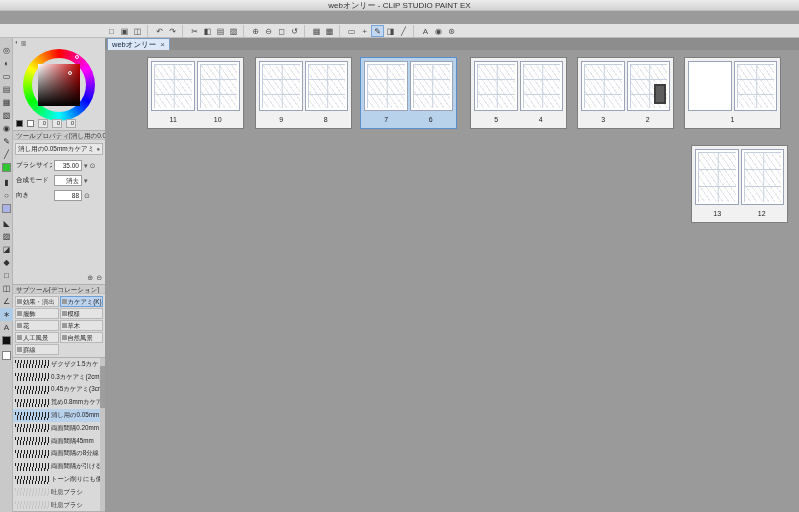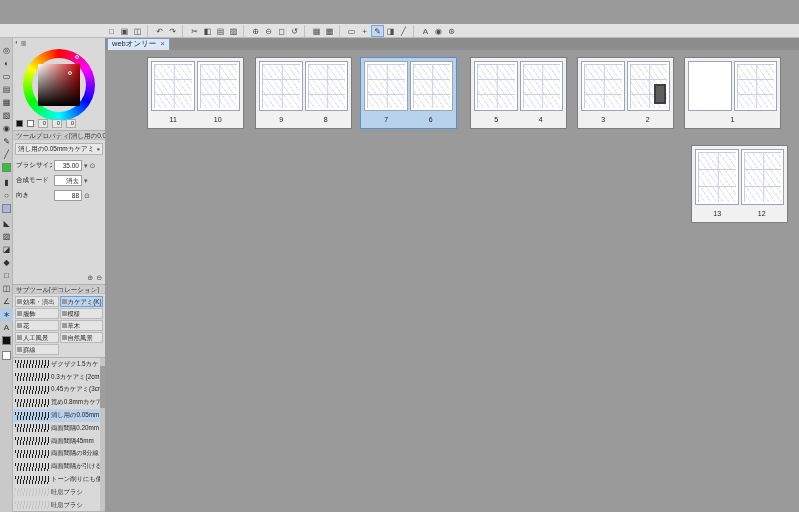--- a/index.html
+++ b/index.html
@@ -10,21 +10,21 @@
   .titlebar{position:absolute;left:0;top:0;right:0;height:11px;background:linear-gradient(#ececec,#d3d3d3);border-bottom:1px solid #bdbdbd;font-size:8px;line-height:11px;text-align:center;color:#333}
   .menubar{position:absolute;left:0;top:11px;right:0;height:13px;background:#e7e7e7;border-bottom:1px solid #c9c9c9;display:flex;font-size:8.5px;color:#222}
   .mi{padding:0 6px;line-height:13px;white-space:nowrap}
   .toolbar{position:absolute;left:0;top:24px;right:0;height:14px;background:#e2e2e2;border-bottom:1px solid #bcbcbc;display:flex;align-items:center;padding-left:105px}
   .tbi{width:13px;height:12px;font-size:8px;line-height:11px;text-align:center;color:#4a4a4a;border:1px solid transparent}
   .tbi.active{background:#c3d8f0;border-color:#76a4d8}
   .tbsep{width:6px;height:12px;border-left:1px solid #c2c2c2;margin-left:3px}
 
   
   .tabbar{position:absolute;left:105px;top:38px;right:0;height:12px;background:#8d8d8d}
-  .tab{position:absolute;left:2px;top:0;height:12px;min-width:56px;background:#dce8f5;border:1px solid #7a9cc4;border-bottom:none;display:flex;align-items:flex-start;gap:4px;padding:0 4px;font-size:7.5px;color:#10233c}
+  .tab{position:absolute;left:2px;top:0;height:12px;min-width:56px;background:#dce8f5;border:1px solid #7a9cc4;border-bottom:none;display:flex;align-items:center;gap:4px;padding:0 4px;font-size:7.5px;color:#10233c}
   .tab .tx{color:#4a5a70;font-size:8px;line-height:10px}
 
   
   .canvas{position:absolute;left:105px;top:50px;right:0;bottom:0;background:#9a9a9a}
   .card{position:absolute;width:97px;height:72px;background:#f1f1f1;border:1px solid #7d7d7d}
   .card.sel{background:#b9d2ec;border-color:#5b8fc9}
   .card.tall{height:78px}
   .pgs{display:flex;gap:2px;padding:3px 3px 0}
   .pg{flex:1;height:50px;background:#fff;border:1px solid #9aa3b8;position:relative;overflow:hidden}
   .card.tall .pg{height:56px}
@@ -84,20 +84,23 @@
   .bthumb{flex:none;width:34px;height:8px;background:repeating-linear-gradient(100deg,#1e1e1e 0 1px,transparent 1px 3px)}
   .bthumb.light{background:repeating-linear-gradient(100deg,#c4c4c4 0 1px,transparent 1px 3px)}
   .sbar{position:absolute;right:0;top:0;bottom:0;width:5px;background:#c5c5c5}
   .sthumb{position:absolute;left:0;top:8px;width:5px;height:42px;background:#9d9d9d}
 </style>
 </head>
 <body>
 
 <div id="app">
 
+  <div class="titlebar">
+    <span>webオンリー - CLIP STUDIO PAINT EX</span>
+  </div>
 
 
   <div class="toolbar">
     <span class="tbi">□</span>
     <span class="tbi">▣</span>
     <span class="tbi">◫</span>
     <span class="tbsep"></span>
     <span class="tbi">↶</span>
     <span class="tbi">↷</span>
     <span class="tbsep"></span>

